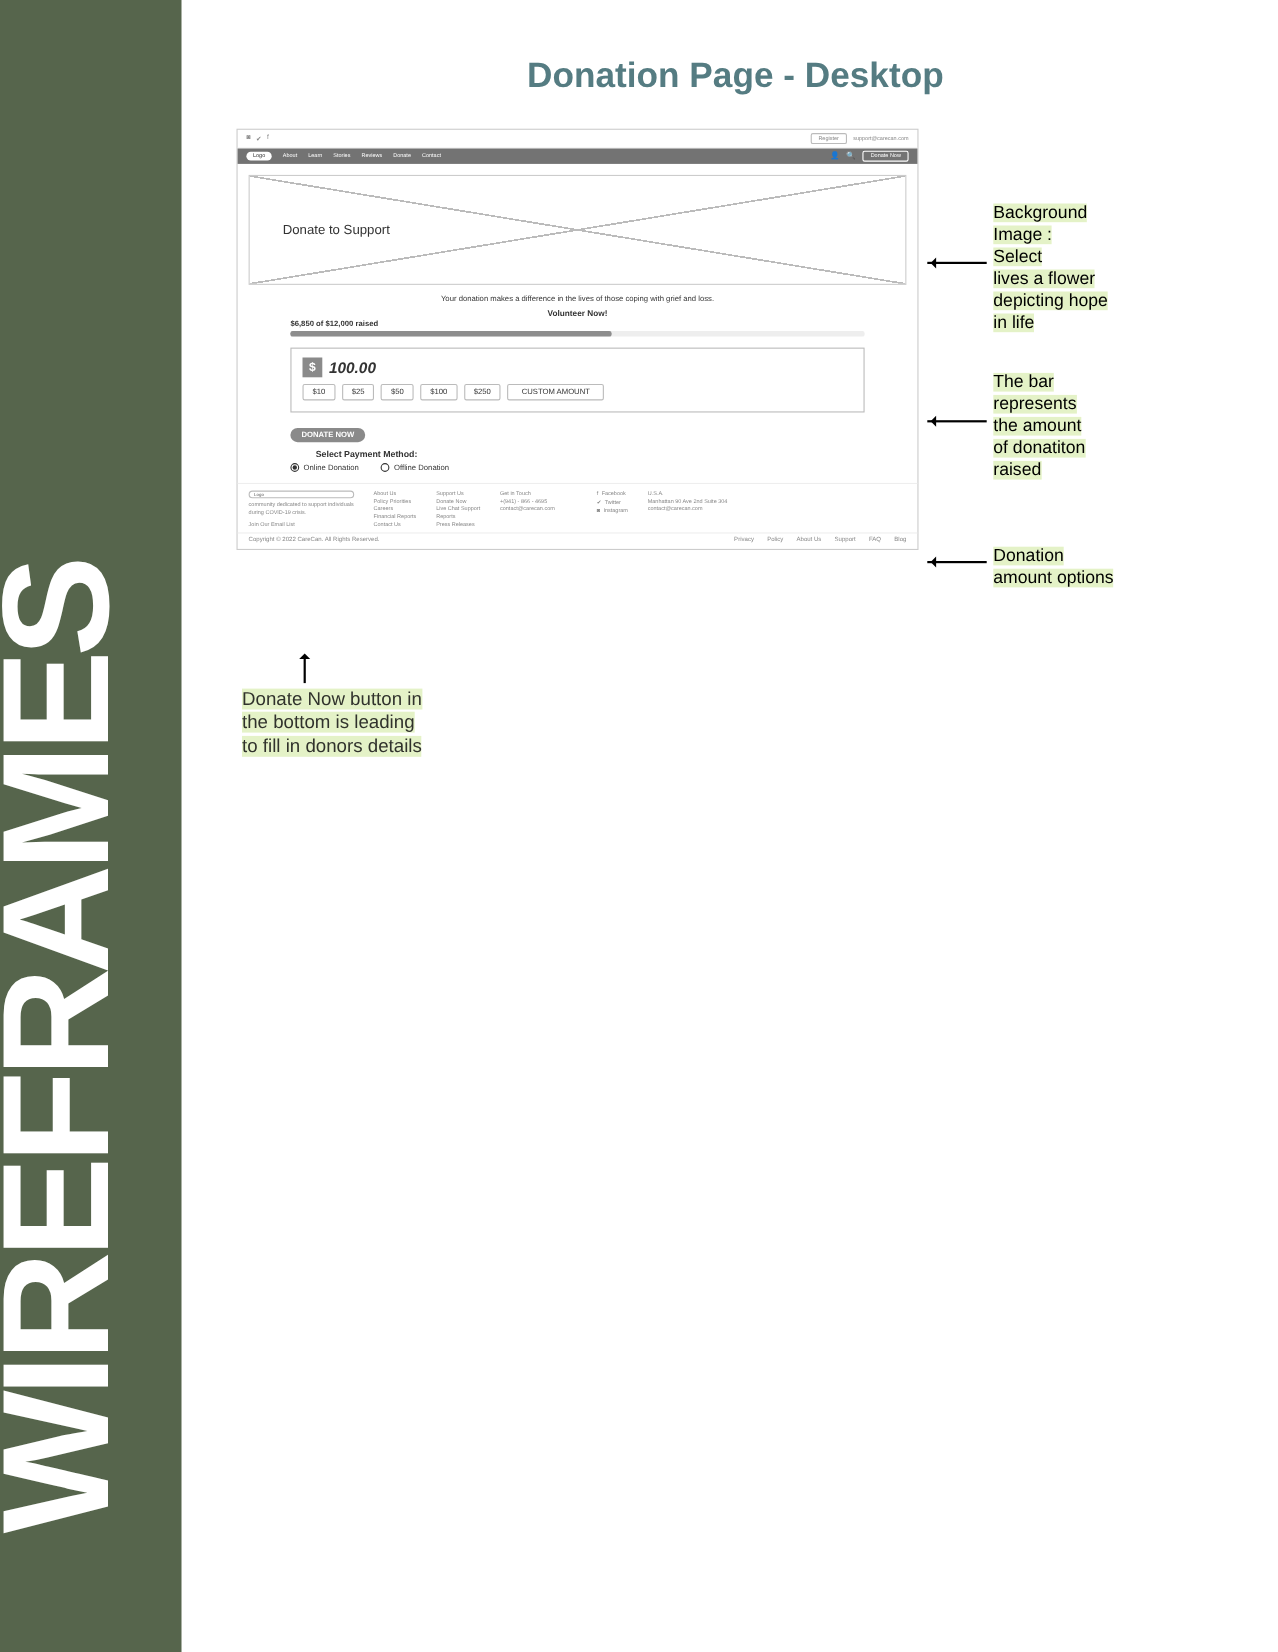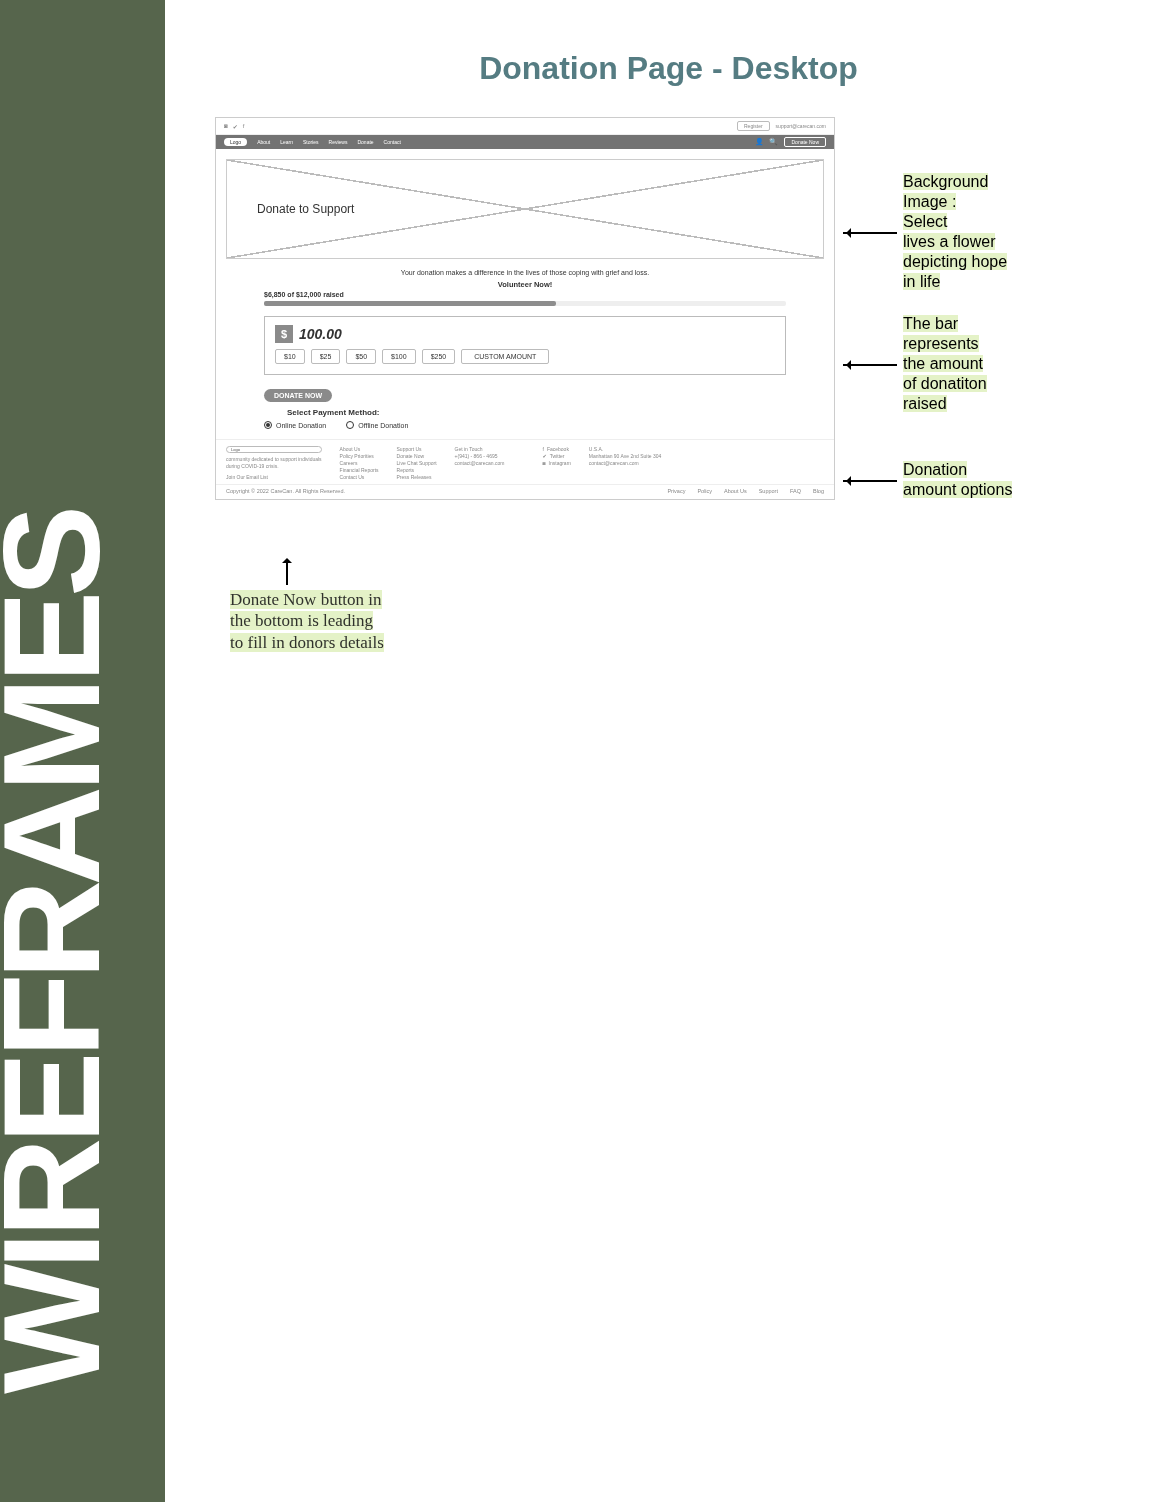--- a/index.html
+++ b/index.html
@@ -118,34 +118,34 @@
   }
   .arrow::before {
     content:""; position:absolute; right:6px; top:50%; left:0; height:2px; background:#000; transform:translateY(-50%);
   }
   .arrow::after {
     content:""; position:absolute; left:-2px; top:50%; transform:translateY(-50%);
     border:5px solid transparent; border-right-color:#000;
   }
   
   .bottom-anno {
-    margin-top:40px; margin-left:15px; width:300px;
-    font-family:Liberation Serif, serif;
+    margin-top:40px; margin-left:5px; width:300px;
+    font-family:Liberation Sans, sans-serif;
   }
   .arrow-up { width:14px; height:30px; position:relative; margin-left:50px; margin-bottom:4px;}
   .arrow-up::before { content:""; position:absolute; left:50%; top:6px; bottom:0; width:2px; background:#000; transform:translateX(-50%);}
   .arrow-up::after { content:""; position:absolute; left:50%; top:-2px; transform:translateX(-50%); border:5px solid transparent; border-bottom-color:#000;}
   .bottom-anno-text {
     color:#30322c; font-size:17px; line-height:1.25;
   }
   .bottom-anno-text span { background:#e4f2c7; }
   .anno-block { margin-bottom:2px; }
   .anno-block span { background:#e4f2c7; display:inline; }
   .anno-group { margin-bottom:14px; }
-  .anno-stack { display:flex; flex-direction:column; }
+  .anno-stack { display:flex; flex-direction:column;margin-top:12px; }
   .col.contact { min-width:70px;}
   .col.social-col span { display:flex; align-items:center; gap:3px;}
 </style>
 </head>
 <body>
 
 <div class="sidebar">
   <div class="sidebar-text">WIREFRAMES</div>
 </div>
 

